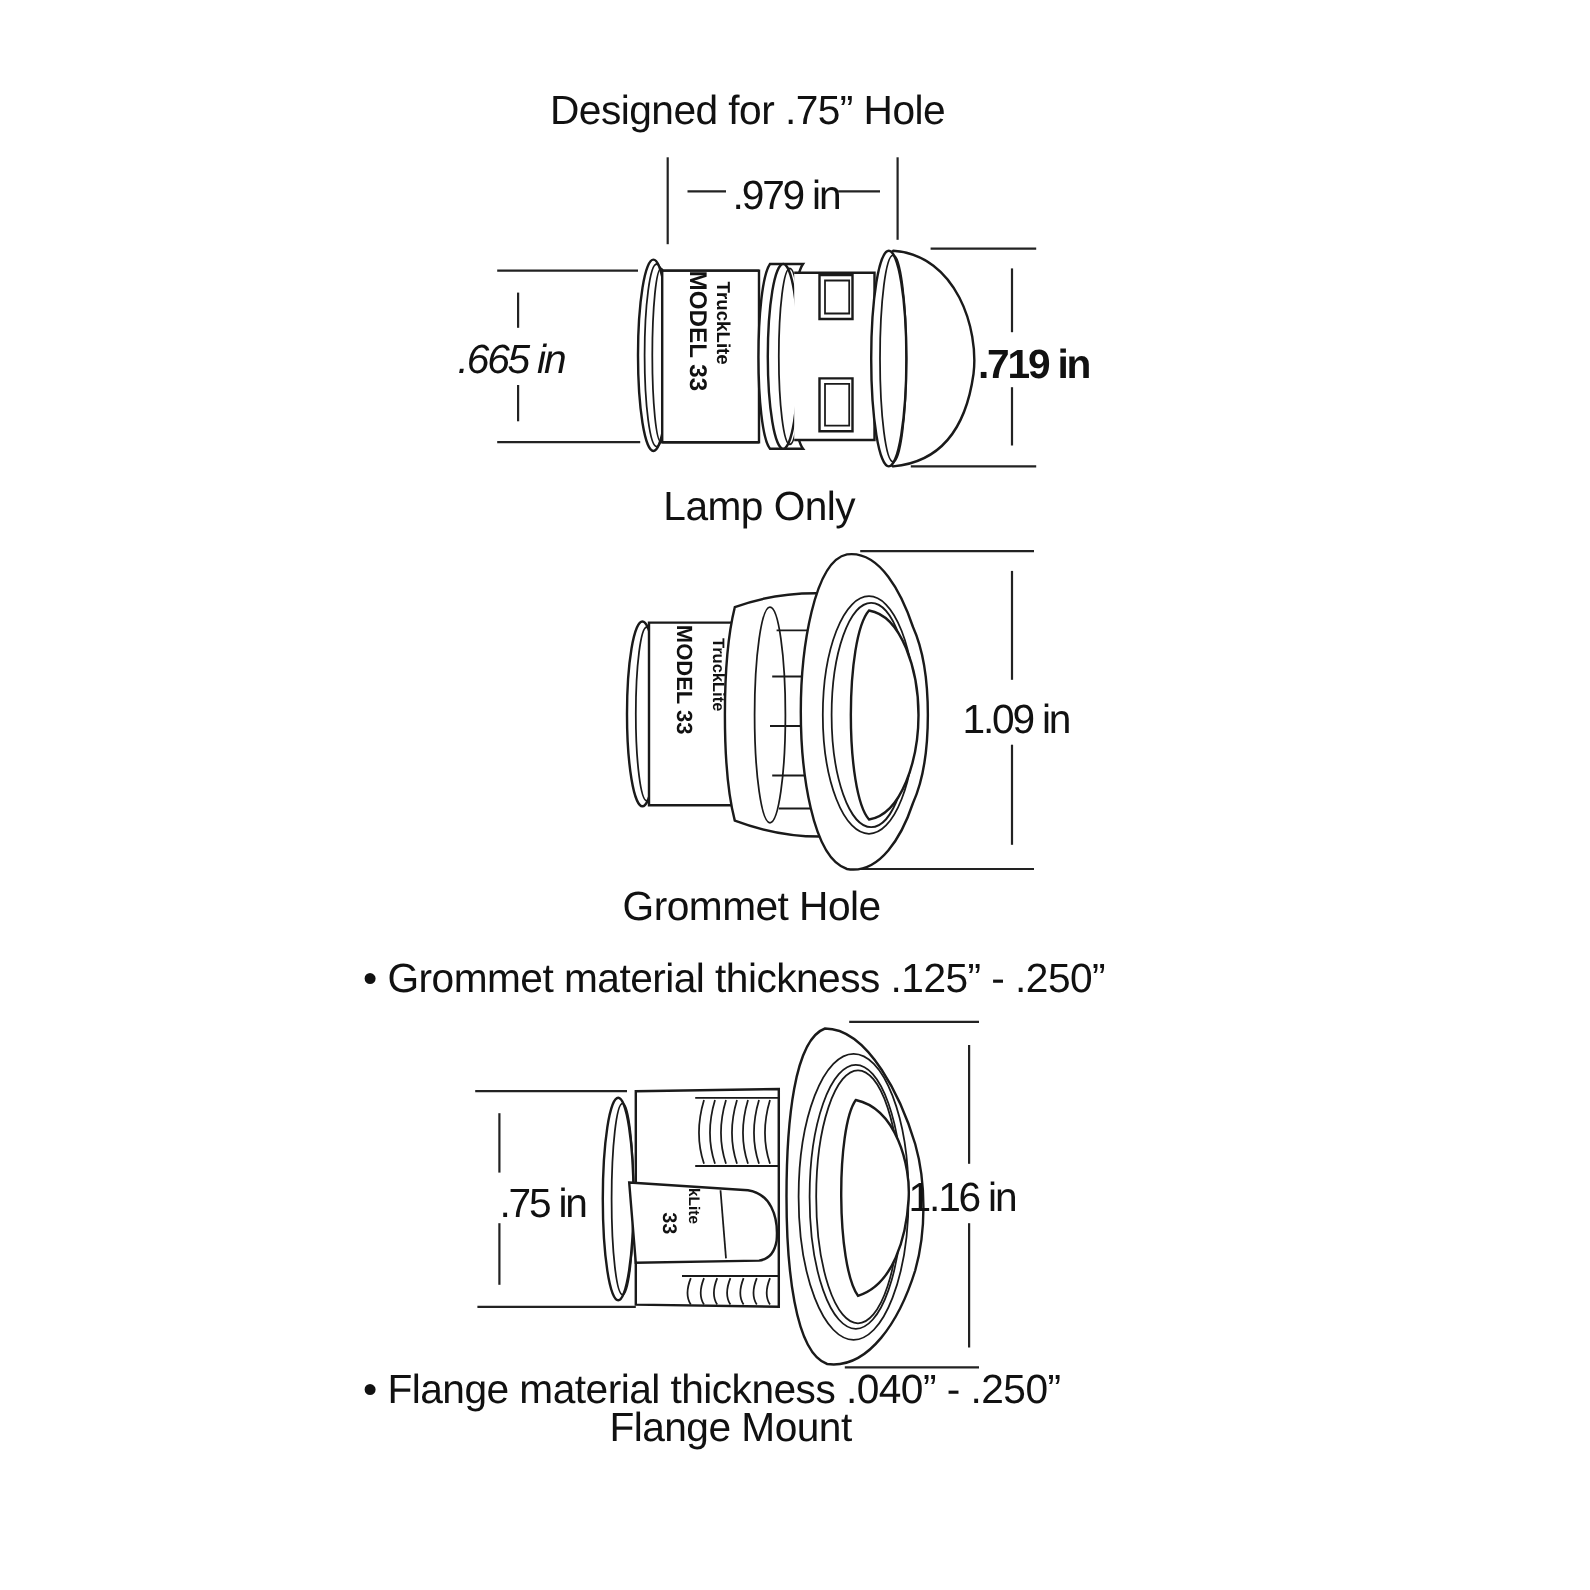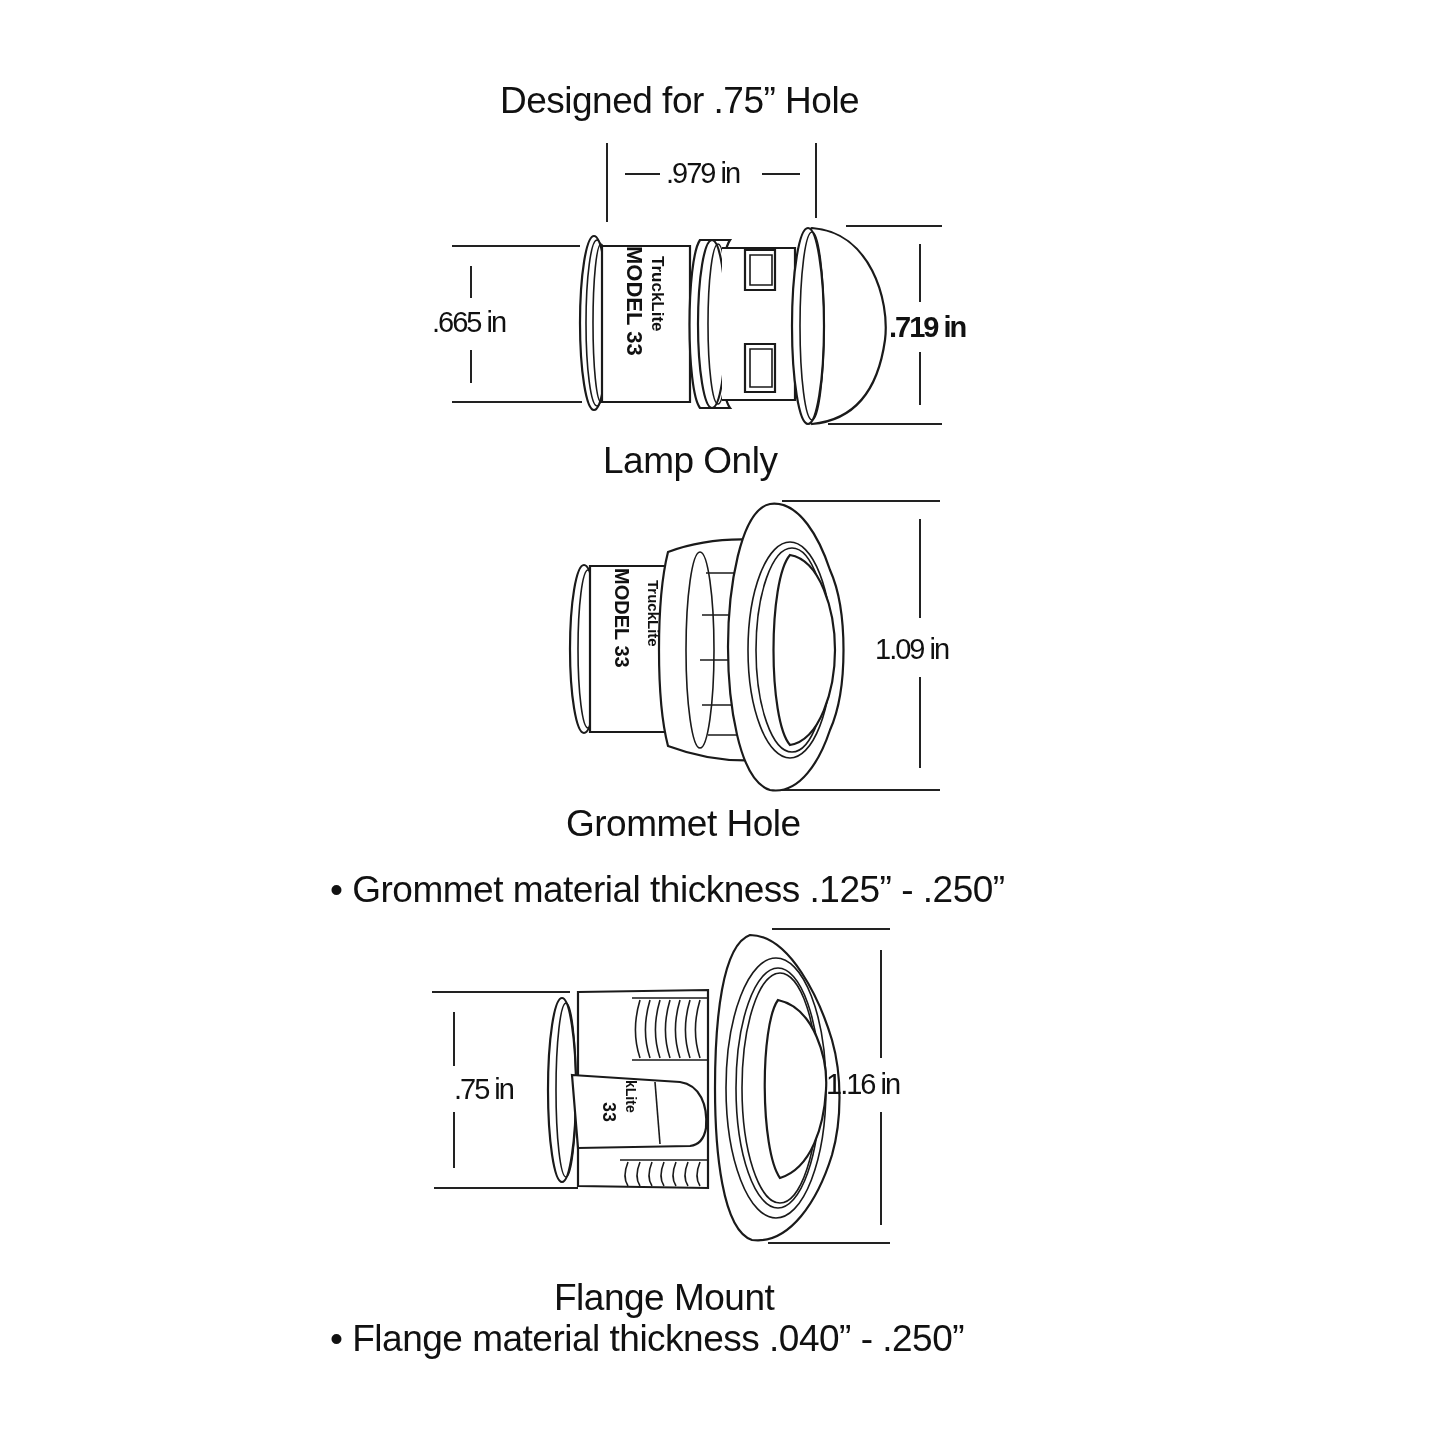--- a/index.html
+++ b/index.html
@@ -1,20 +1,20 @@
 <!DOCTYPE html>
 <html><head>
 <meta charset="utf-8">
 <style>
   html, body { margin:0; padding:0; background:#ffffff; }
   body { width:1445px; height:1445px; position:relative; overflow:hidden;
          font-family:"Liberation Sans", sans-serif; color:#111; }
   .txt { position:absolute; white-space:nowrap; letter-spacing:-0.5px; }
   .title { font-size:37px;text-align:right; }
-  .dim { font-size:29px; letter-spacing:-2px; }
+  .dim { font-size:37px; letter-spacing:-2px; }
   .caption { font-size:37px; }
   .bullet { font-size:37px; }
   svg#drawing { position:absolute; left:0; top:0; }
   svg .ln { stroke:#1a1a1a; stroke-width:2.2; fill:none; }
   svg .thin { stroke:#1a1a1a; stroke-width:1.6; fill:none; }
   svg .dimln { stroke:#222; stroke-width:2; fill:none; }
   svg .wf { fill:#fff; stroke:#1a1a1a; stroke-width:2.2; }
   svg .lbl { font-family:"Liberation Sans", sans-serif; font-weight:bold; fill:#111; }
 </style>
 </head>
@@ -134,24 +134,24 @@
     <ellipse class="thin" cx="778" cy="1088" rx="42" ry="120"></ellipse>
     <ellipse class="thin" cx="780" cy="1088" rx="38" ry="115"></ellipse>
 
     <path class="wf" d="M778 1000 C815 1008 828 1060 826 1090 C824 1125 812 1168 780 1178 C760 1150 760 1025 778 1000 Z"></path>
   </g>
 </svg>
 
 <div class="txt title" style="left:500px; top:80px;">Designed for .75” Hole</div>
 
 <div class="txt dim" style="left:666px; top:157px;">.979 in</div>
-<div class="txt dim" style="left:432px; top:306px;">.665 in</div>
+<div class="txt dim" style="left:416px; top:306px;font-style:italic;">.665 in</div>
 <div class="txt dim" style="left:889px; top:311px;font-weight:bold;">.719 in</div>
 <div class="txt caption" style="left:603px; top:440px;text-align:right;">Lamp Only</div>
 
 <div class="txt dim" style="left:875px; top:633px;">1.09 in</div>
 <div class="txt caption" style="left:566px; top:803px;">Grommet Hole</div>
 <div class="txt bullet" style="left:330px; top:869px;">• Grommet material thickness .125” - .250”</div>
 
 <div class="txt dim" style="left:418px; top:1073px;margin-left:36px;">.75 in</div>
 <div class="txt dim" style="left:826px; top:1068px;">1.16 in</div>
 <div class="txt caption" style="left:554px; top:1253px;margin-top:24px;">Flange Mount</div>
-<div class="txt bullet" style="left:330px; top:1318px;">• Flange material thickness .040” - .250”</div>
+<div class="txt bullet" style="left:330px; top:1242px;">• Flange material thickness .040” - .250”</div>
 
 </body></html>

